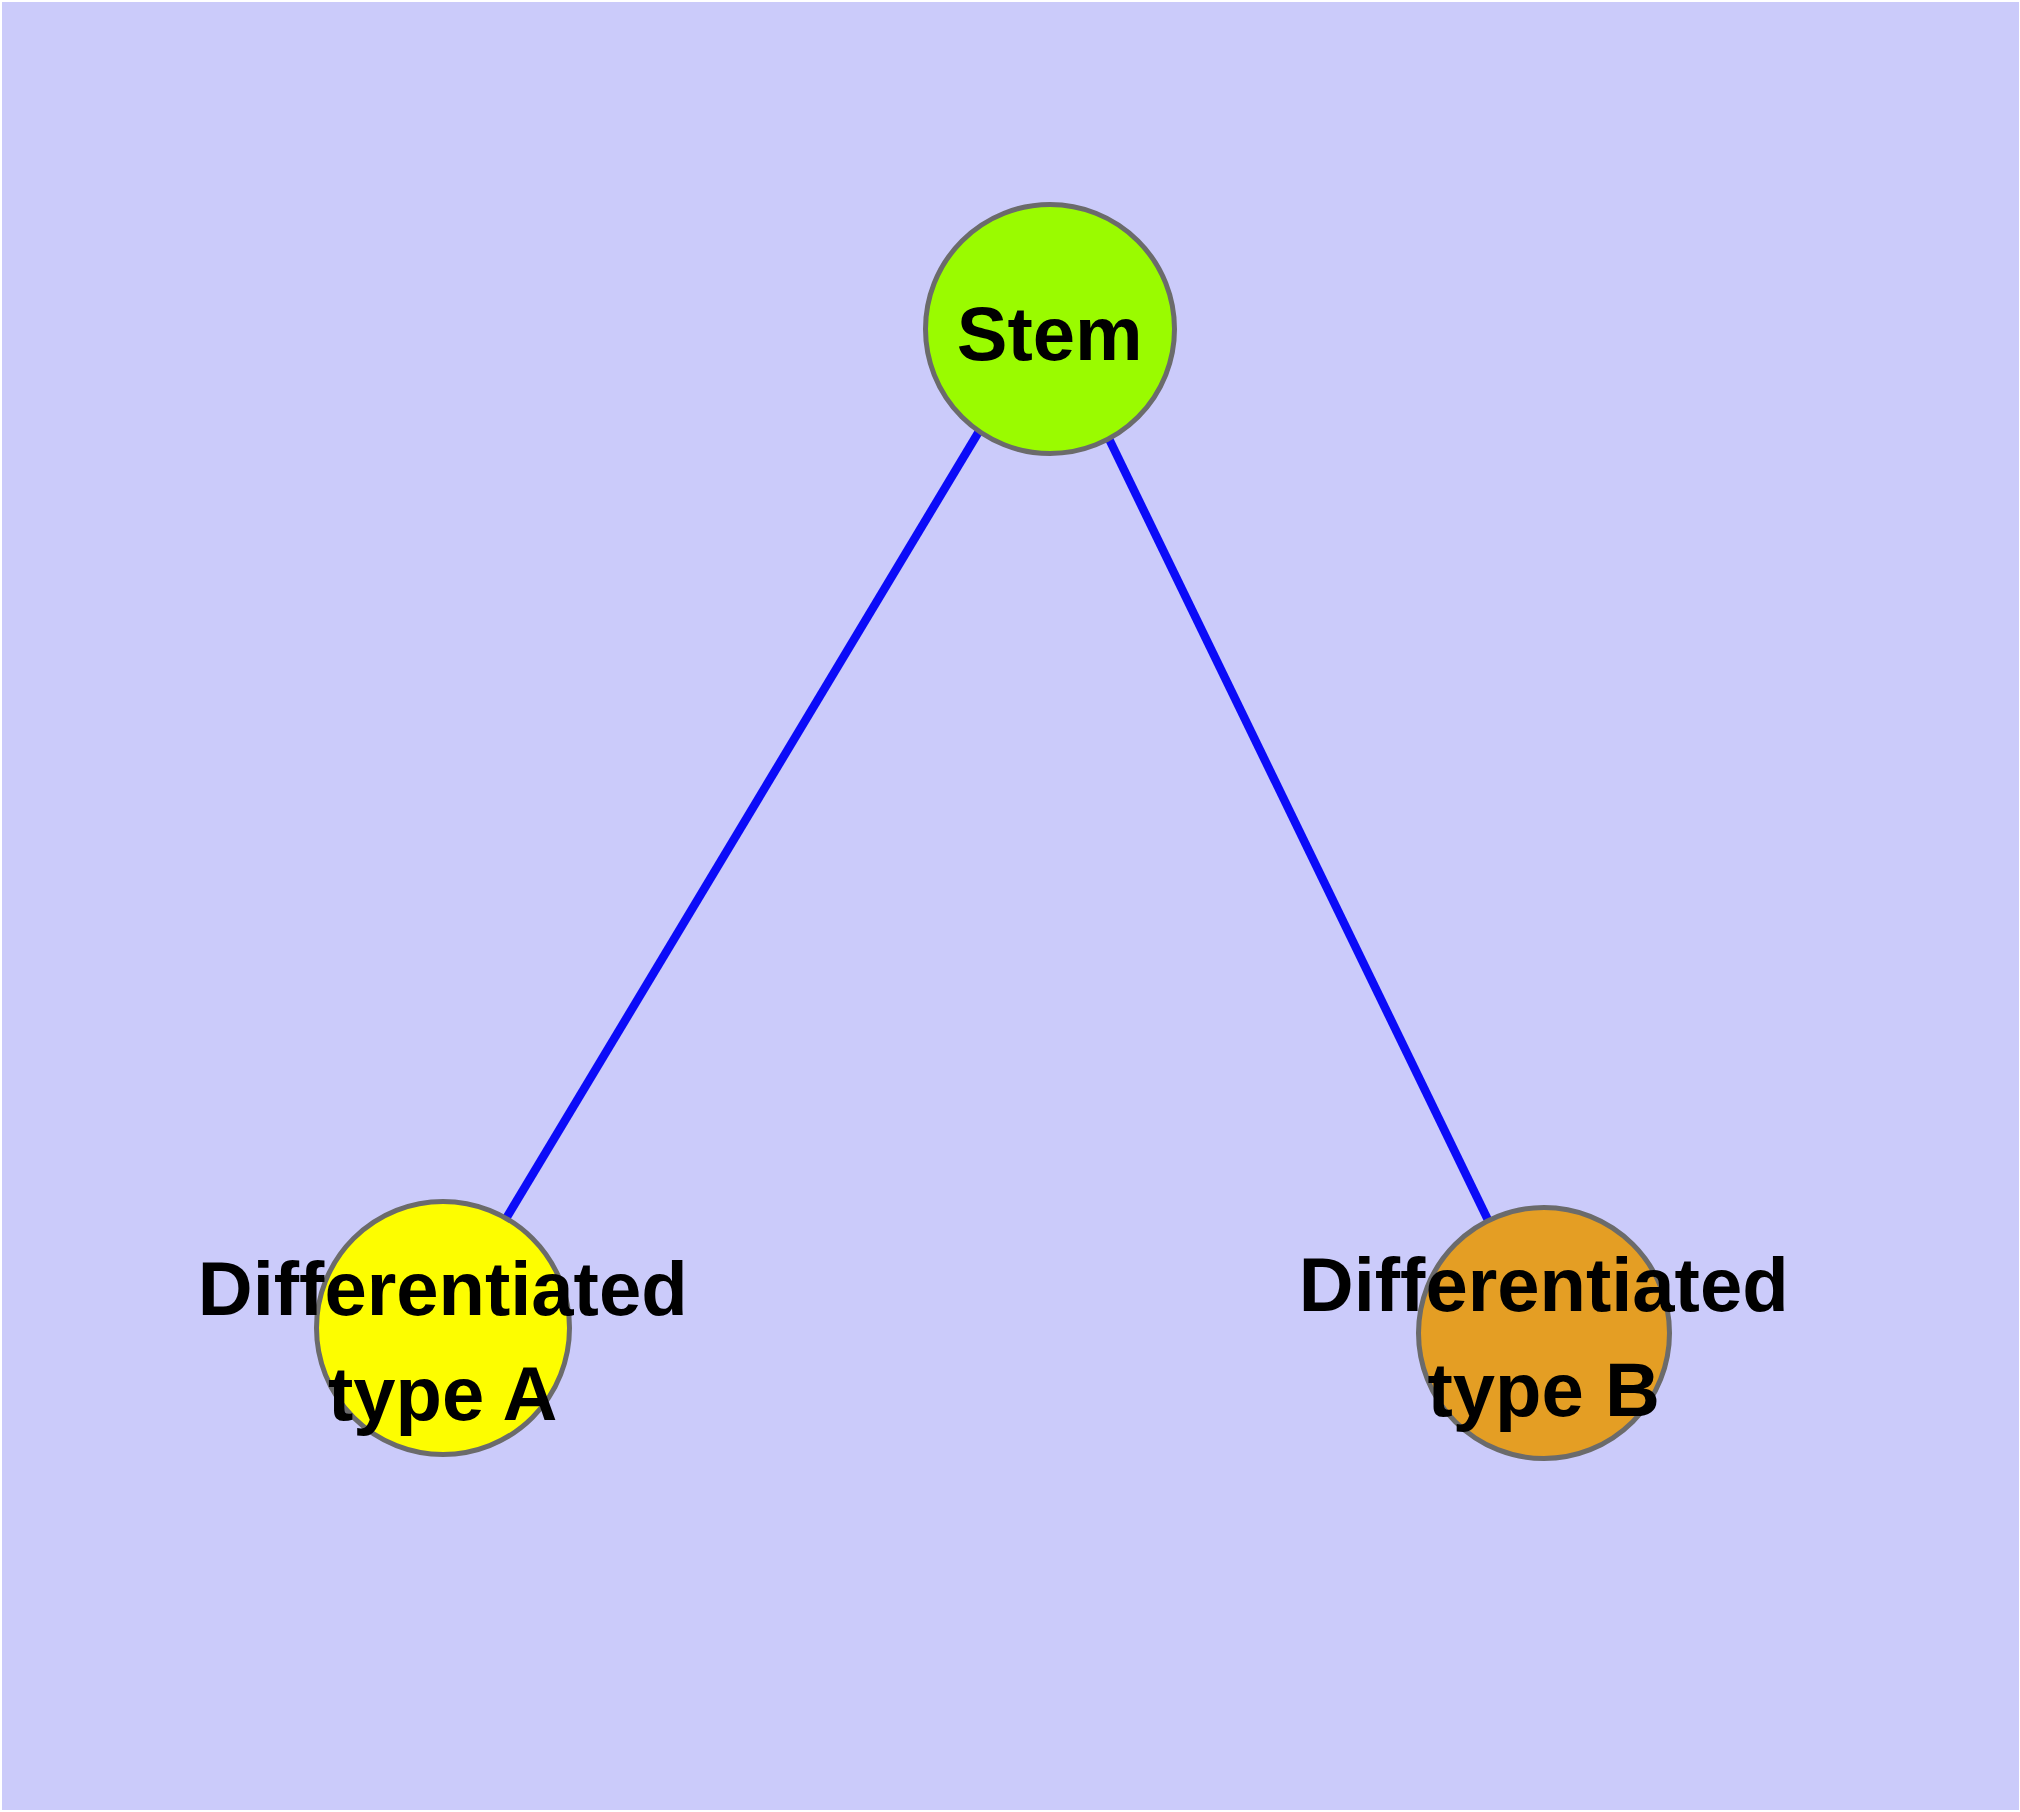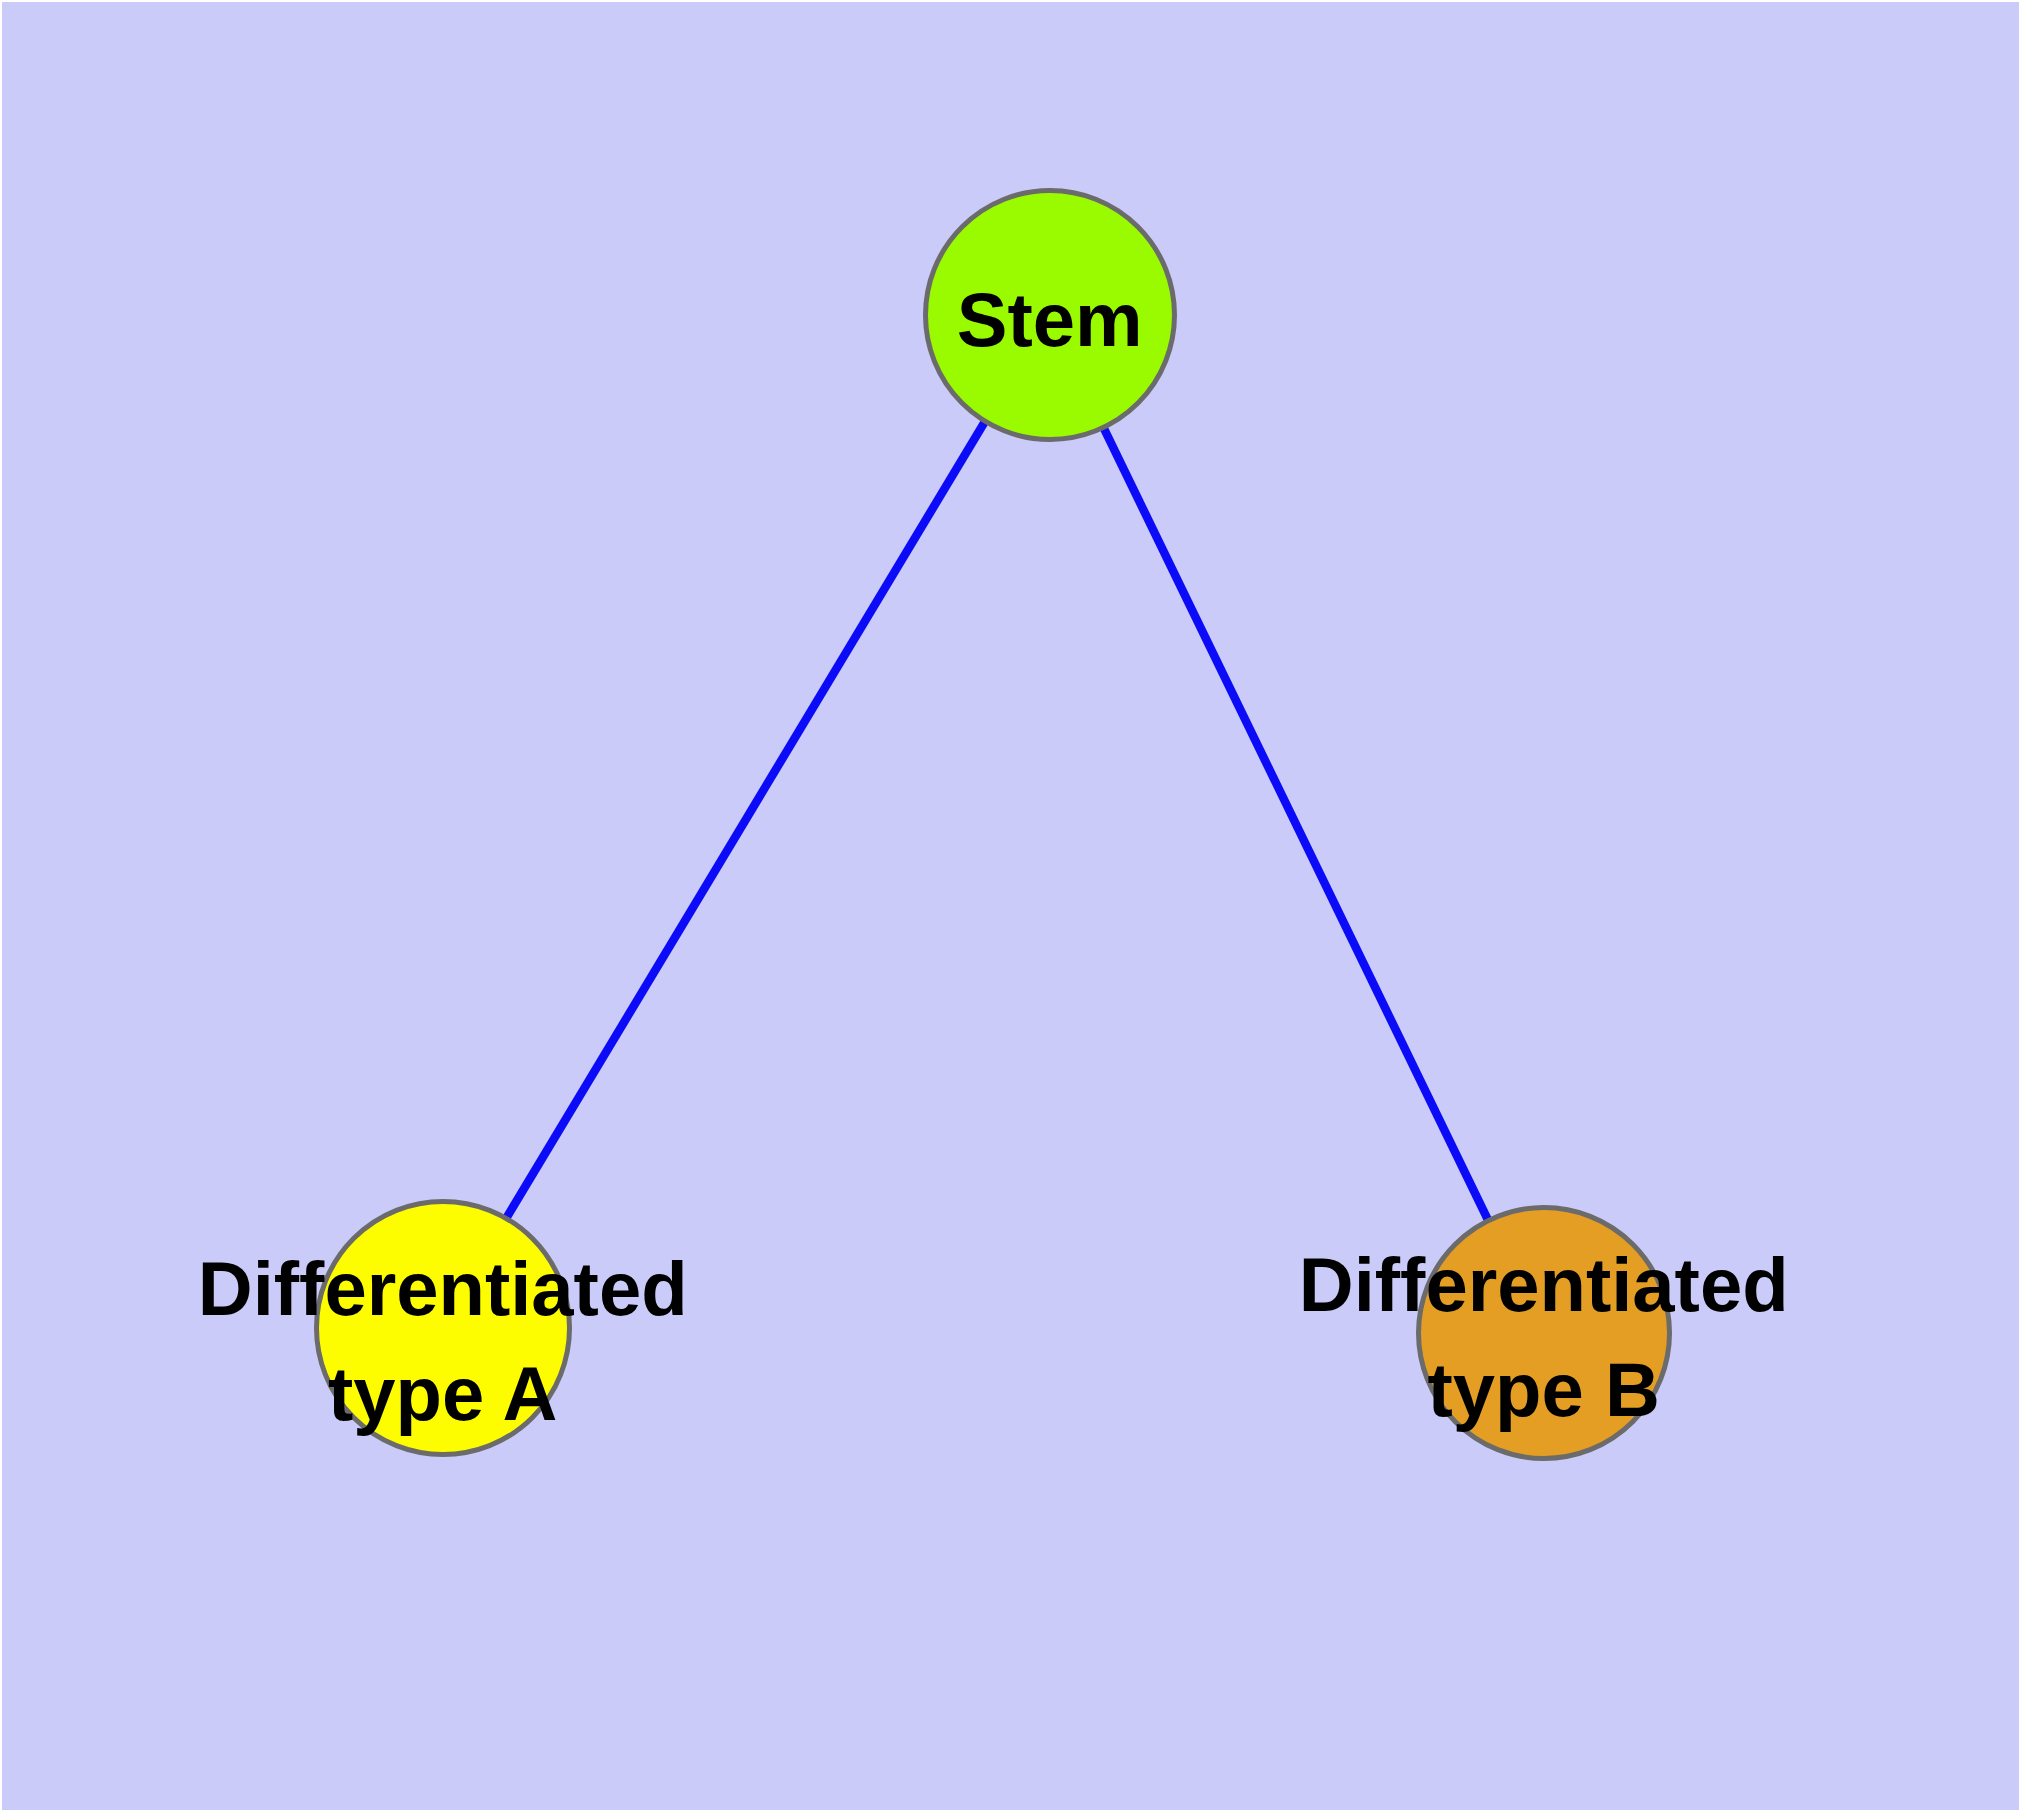--- a/index.html
+++ b/index.html
@@ -54,21 +54,21 @@
 </head>
 <body>
 
 <div class="page">
   <div class="canvas" style="background: rgb(203, 203, 250);">
     <svg class="edges-layer" viewBox="0 0 2384 2138" preserveAspectRatio="none">
         <line x1="1237" y1="370" x2="520" y2="1564" stroke="#0B0BF8" stroke-width="10"></line>
         <line x1="1237" y1="370" x2="1819" y2="1570" stroke="#0B0BF8" stroke-width="10"></line>
       </svg>
     <div id="nodes-layer">
-        <div class="node" style="left: 921px; top: 186px; width: 254px; height: 254px; background: rgb(154, 251, 0); border-color: rgb(107, 107, 107); border-width: 5.1px;">
+        <div class="node" style="left: 921px; top: 200px; width: 254px; height: 254px; background: rgb(154, 251, 0); border-color: rgb(107, 107, 107); border-width: 5.1px;">
     <span class="node-label" style="--dy: 5.1px; color: rgb(0, 0, 0);">Stem</span>
   </div>
         <div class="node" style="left: 312px; top: 1197px; width: 258px; height: 258px; background: rgb(253, 253, 0); border-color: rgb(107, 107, 107); border-width: 5.1px;">
     <span class="node-label" style="--dy: 13.6px; color: rgb(0, 0, 0);">Differentiated
 type A</span>
   </div>
         <div class="node" style="left: 1414px; top: 1203px; width: 256px; height: 256px; background: rgb(228, 158, 36); border-color: rgb(107, 107, 107); border-width: 5.1px;">
     <span class="node-label" style="--dy: 5.1px; color: rgb(0, 0, 0);">Differentiated
 type B</span>
   </div>

